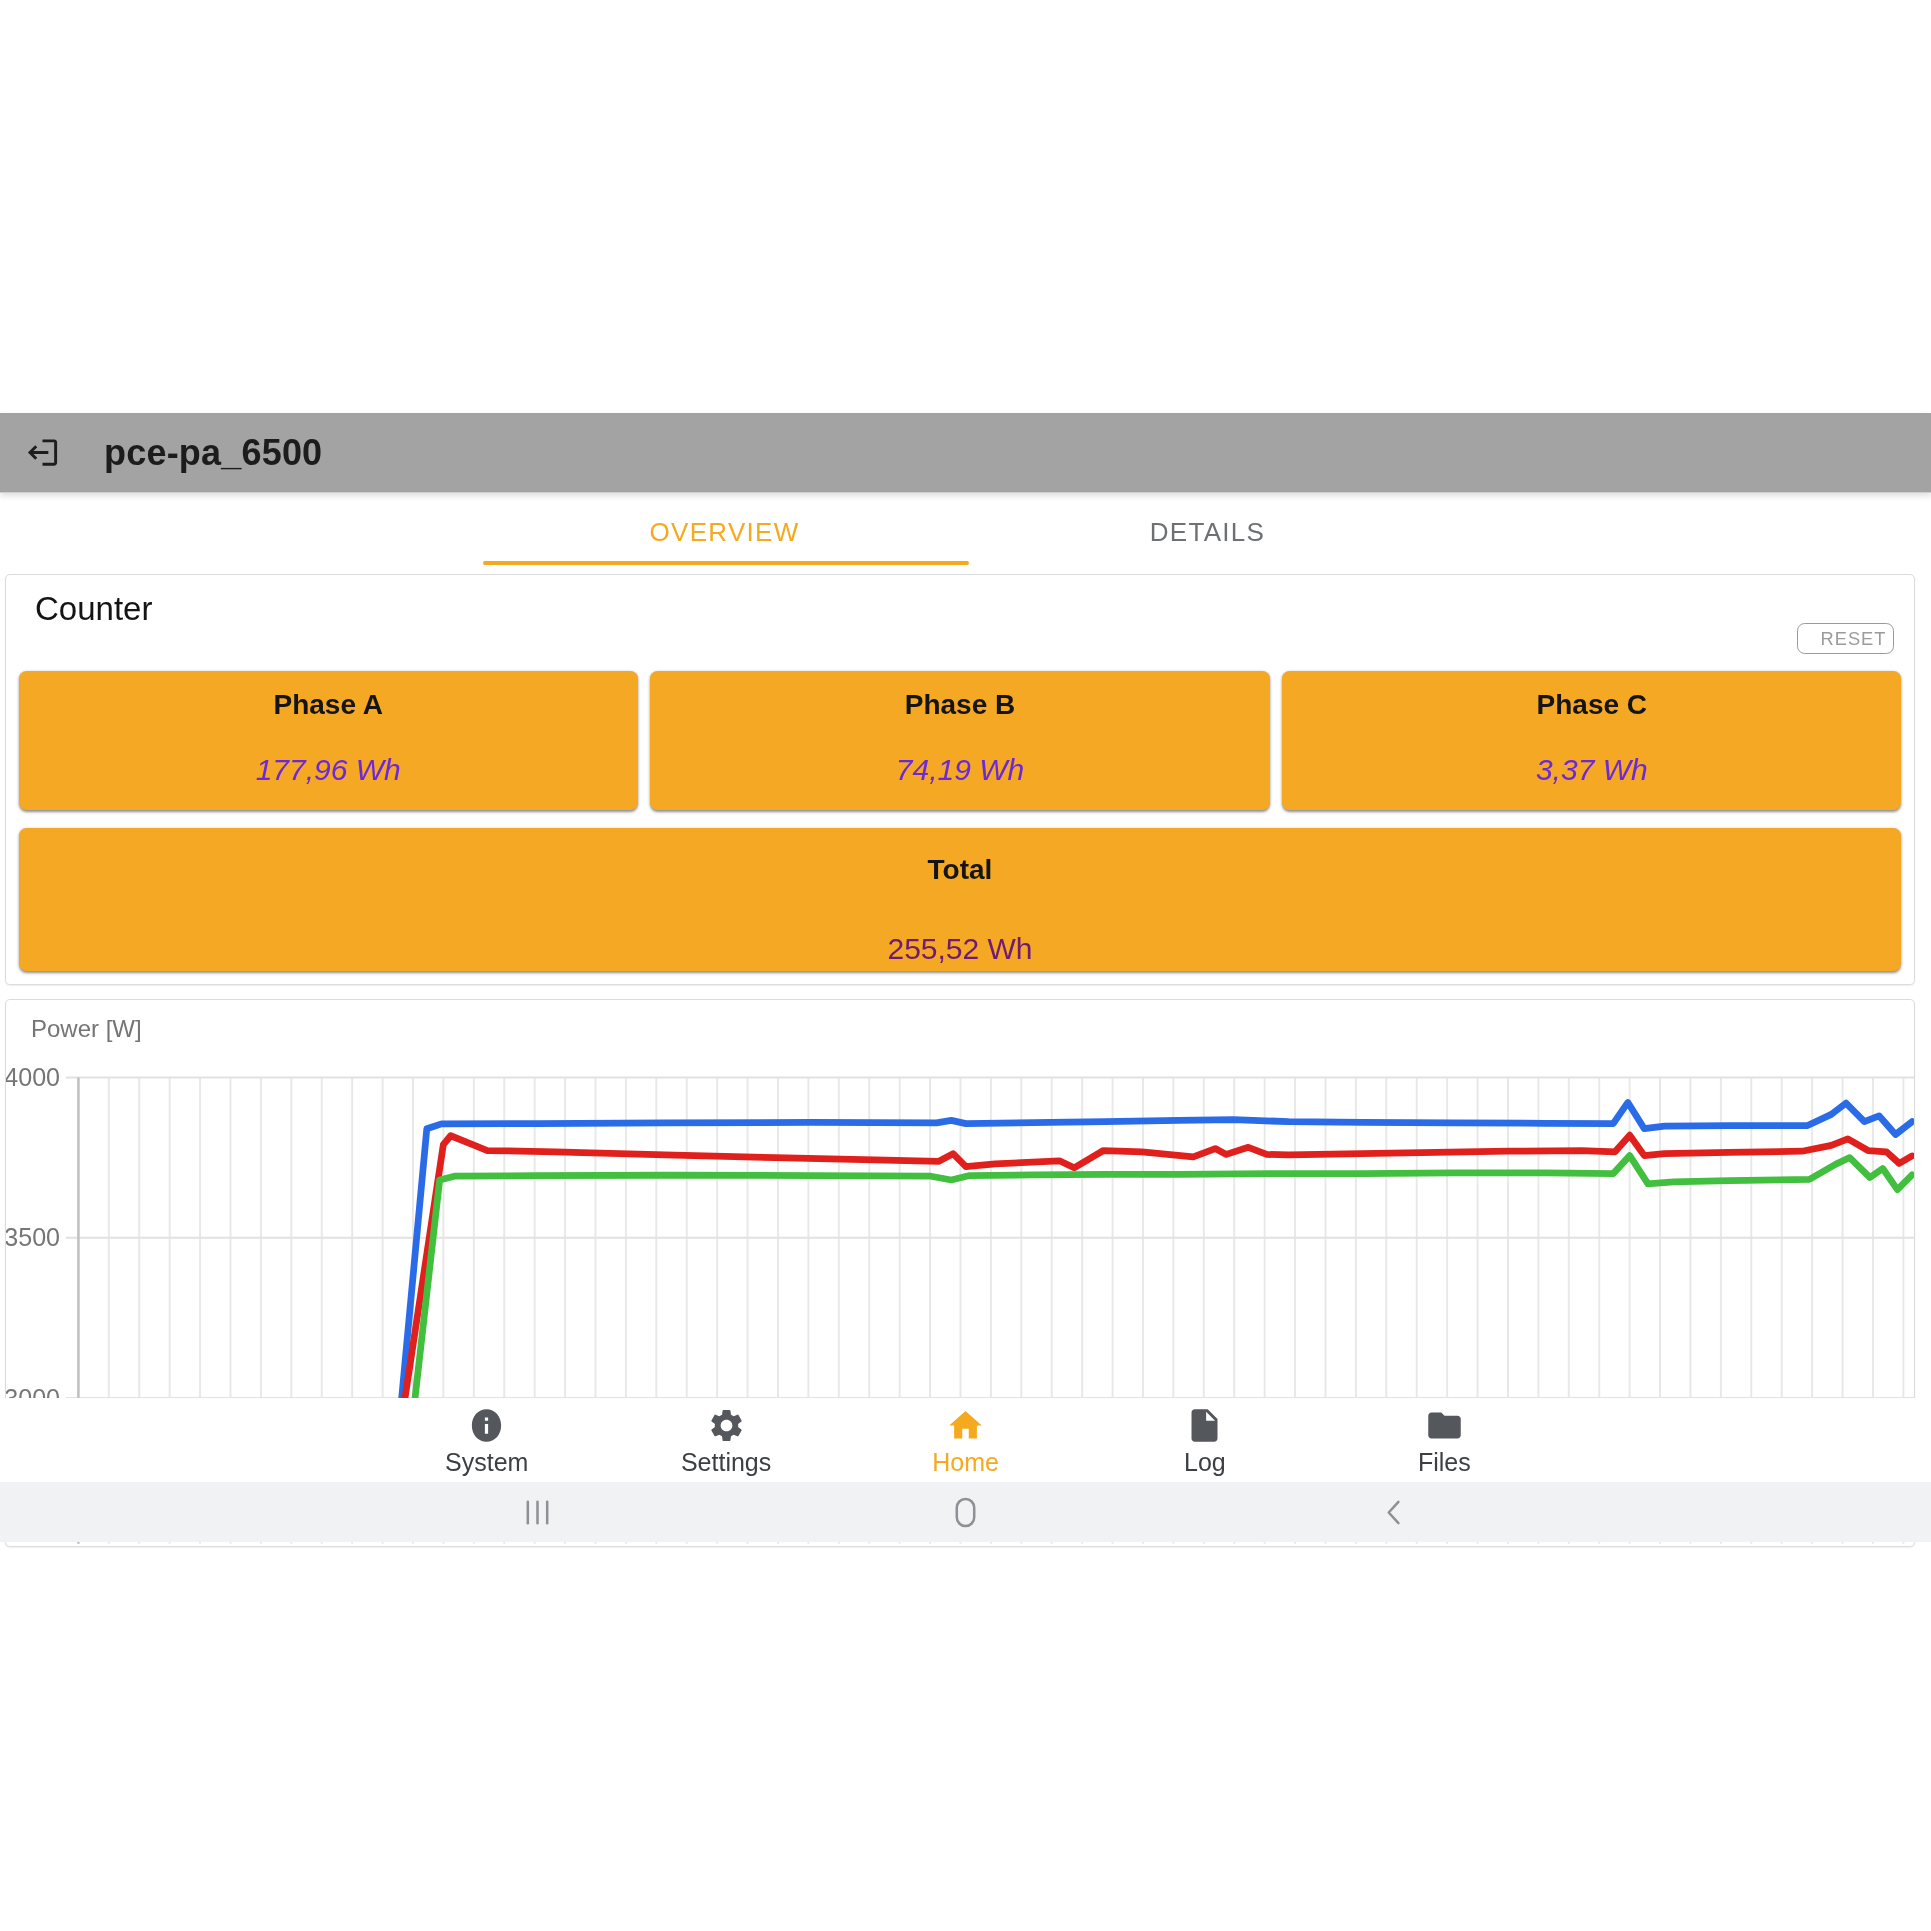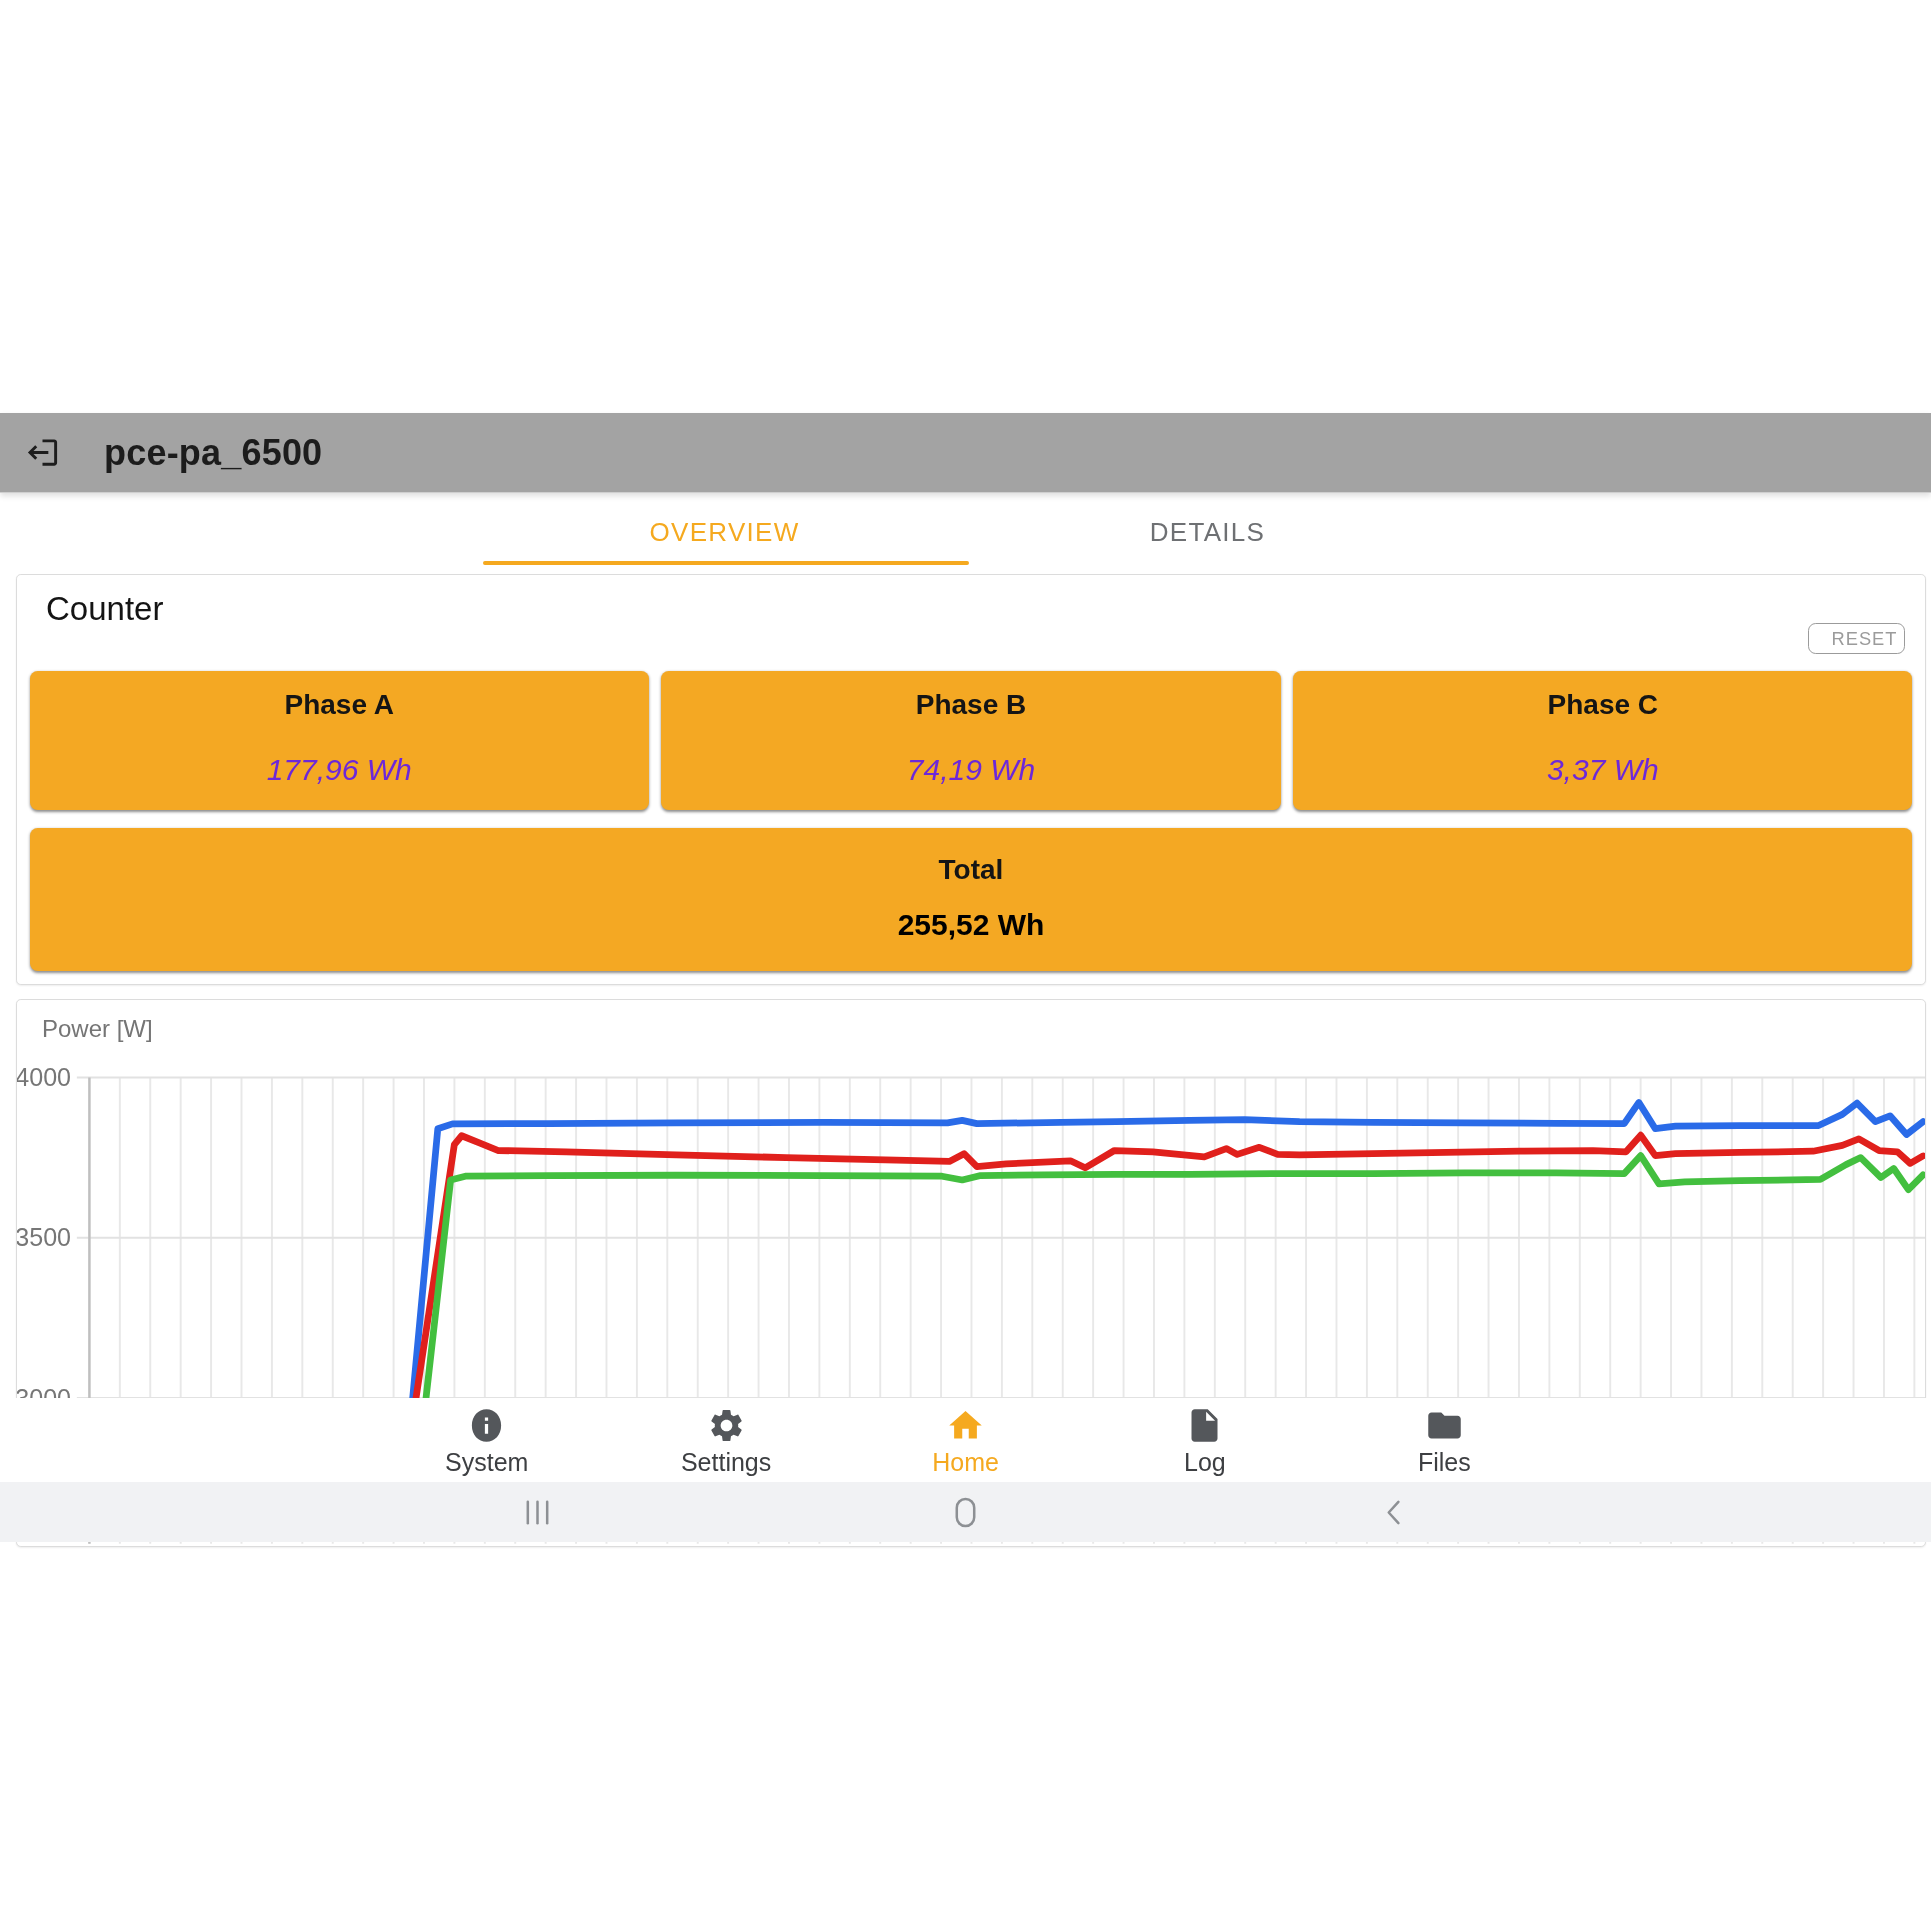--- a/index.html
+++ b/index.html
@@ -16,39 +16,39 @@
   
   .tabbar{position:absolute;left:0;top:493px;width:1931px;height:79px;background:#fff;}
   .tabs{position:absolute;left:483px;top:0;width:966px;height:79px;display:flex;}
   .tab{width:483px;height:79px;display:flex;align-items:center;justify-content:center;
        font-size:26px;font-weight:500;letter-spacing:1.3px;cursor:pointer;}
   .tab.active{color:#F5A91F;}
   .tab.inactive{color:#6e7073;}
   .tab-indicator{position:absolute;left:483px;bottom:6.8px;width:486px;height:3.9px;background:#F5A91F;border-radius:1.9px;}
 
   
-  .card{position:absolute;left:16px;width:1908px;background:#fff;border:1px solid #dcdcdc;
+  .card{position:absolute;left:5px;width:1908px;background:#fff;border:1px solid #dcdcdc;
         border-radius:4.8px;box-shadow:0 1px 1.9px rgba(0,0,0,0.07);}
   .card-counter{top:574px;height:409px;}
   .card-chart{top:999px;height:546px;overflow:hidden;}
 
   .counter-title{position:absolute;left:29px;top:15.4px;font-size:33px;color:#141414;}
   .reset-btn{position:absolute;right:20px;top:48px;width:79px;height:29px;background:#fff;
              border:1.9px solid #9b9b9b;border-radius:7.7px;color:#9b9b9b;font-size:18.3px;
              font-weight:500;letter-spacing:1px;display:flex;align-items:center;justify-content:center;
              cursor:pointer;font-family:"Liberation Sans",sans-serif;padding-left:16px;}
 
   .phase-row{position:absolute;left:12.6px;right:12.6px;top:96px;height:139px;display:flex;gap:12.6px;}
   .obox{background:#F4A823;border-radius:7.7px;box-shadow:0 1.9px 2.9px rgba(0,0,0,0.45);
         display:flex;flex-direction:column;align-items:center;}
   .phase{flex:1;height:139px;padding-top:18px;box-sizing:border-box;}
   .obox-label{font-size:28px;font-weight:700;color:#151515;}
   .phase .obox-value{margin-top:32px;font-size:30px;font-weight:400;color:#6d28d9;font-style:italic;}
   .total{position:absolute;left:12.6px;right:12.6px;top:253px;height:143px;padding-top:26px;box-sizing:border-box;}
-  .total .obox-value{margin-top:22px;font-size:30px;font-weight:700;color:#000000;}
+  .total .obox-value{margin-top:46px;font-size:30px;font-weight:400;color:#701a75;}
 
   
   .chart-title{position:absolute;left:25px;top:15.4px;font-size:24px;color:#757575;}
   svg text{font-family:"Liberation Sans",sans-serif;}
 
   
   .bottom-nav{position:absolute;left:0;top:1398px;width:1931px;height:84px;background:#fff;z-index:10;
               display:flex;justify-content:center;}
   .bottom-nav-inner{width:1197px;display:flex;}
   .nav-item{flex:1;display:flex;flex-direction:column;align-items:center;padding-top:7.7px;cursor:pointer;}

